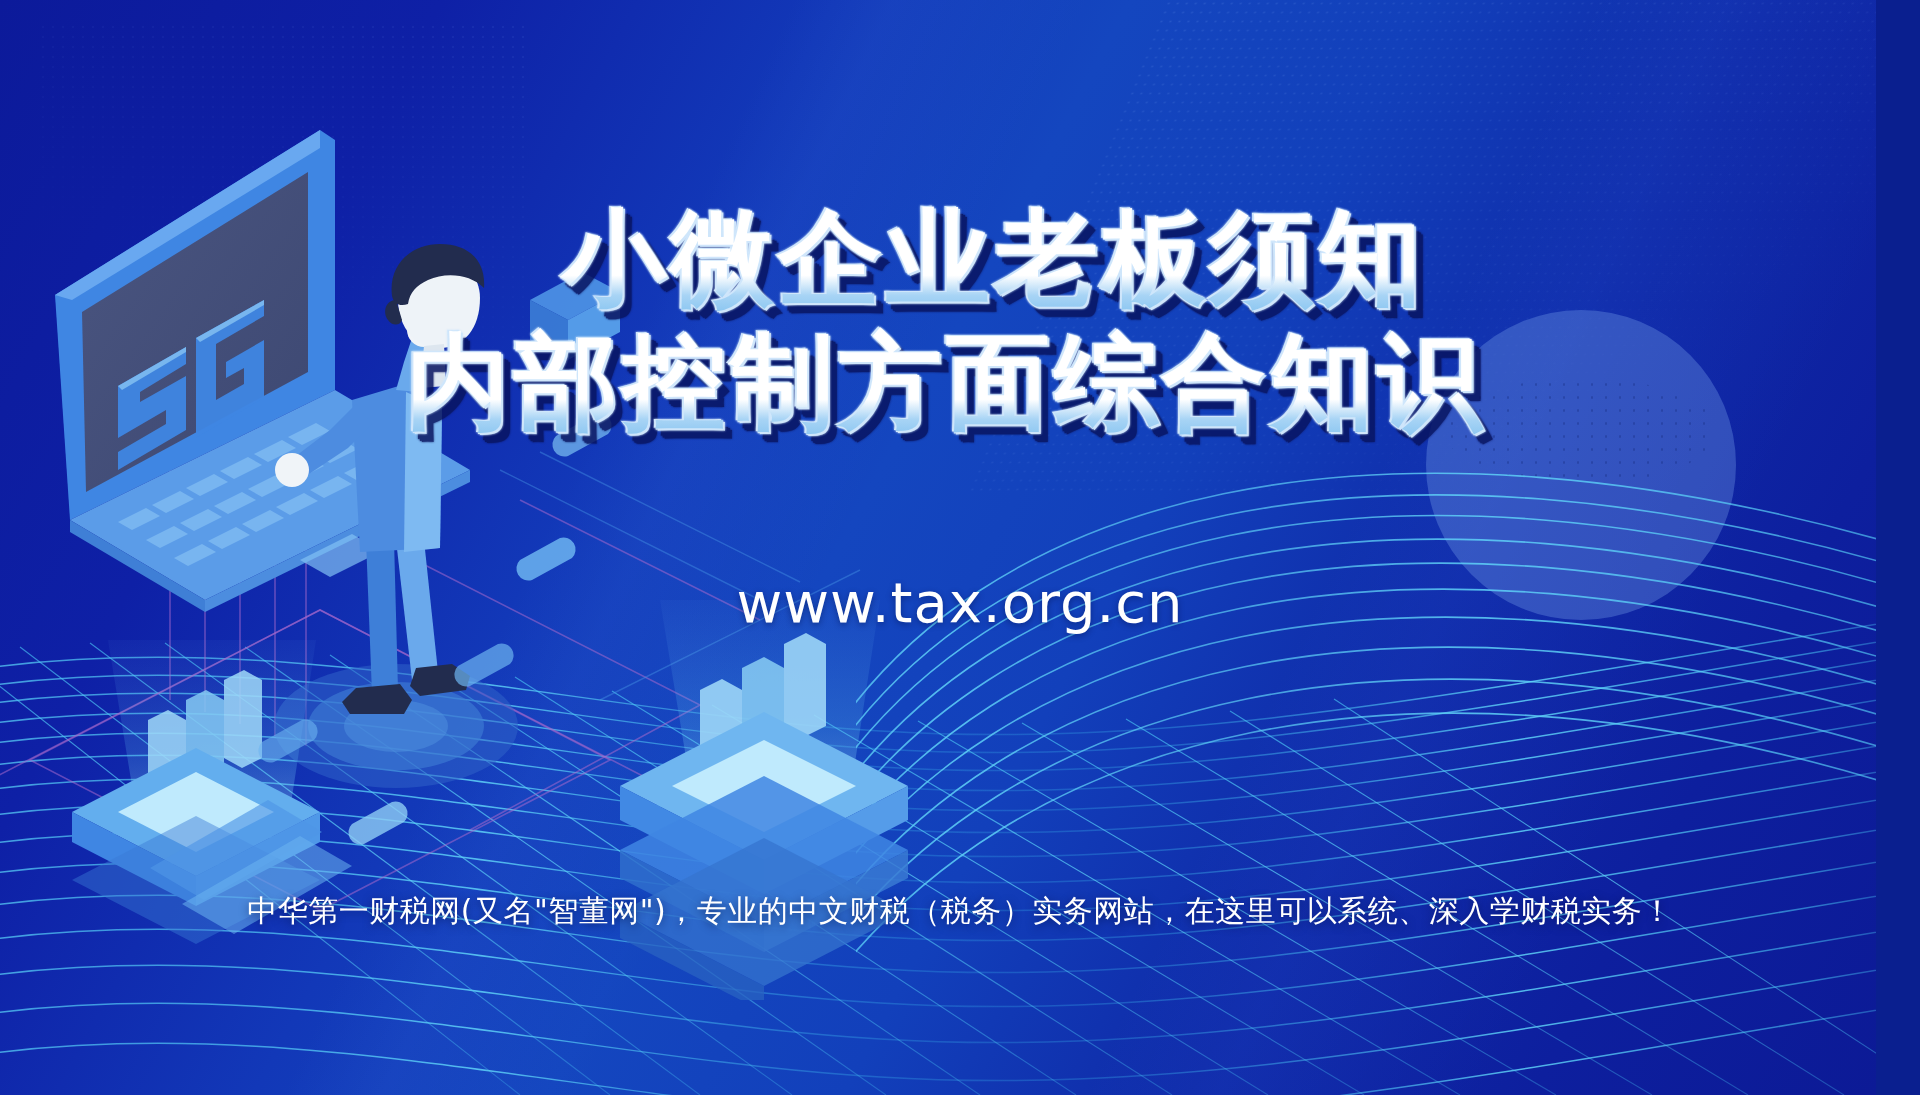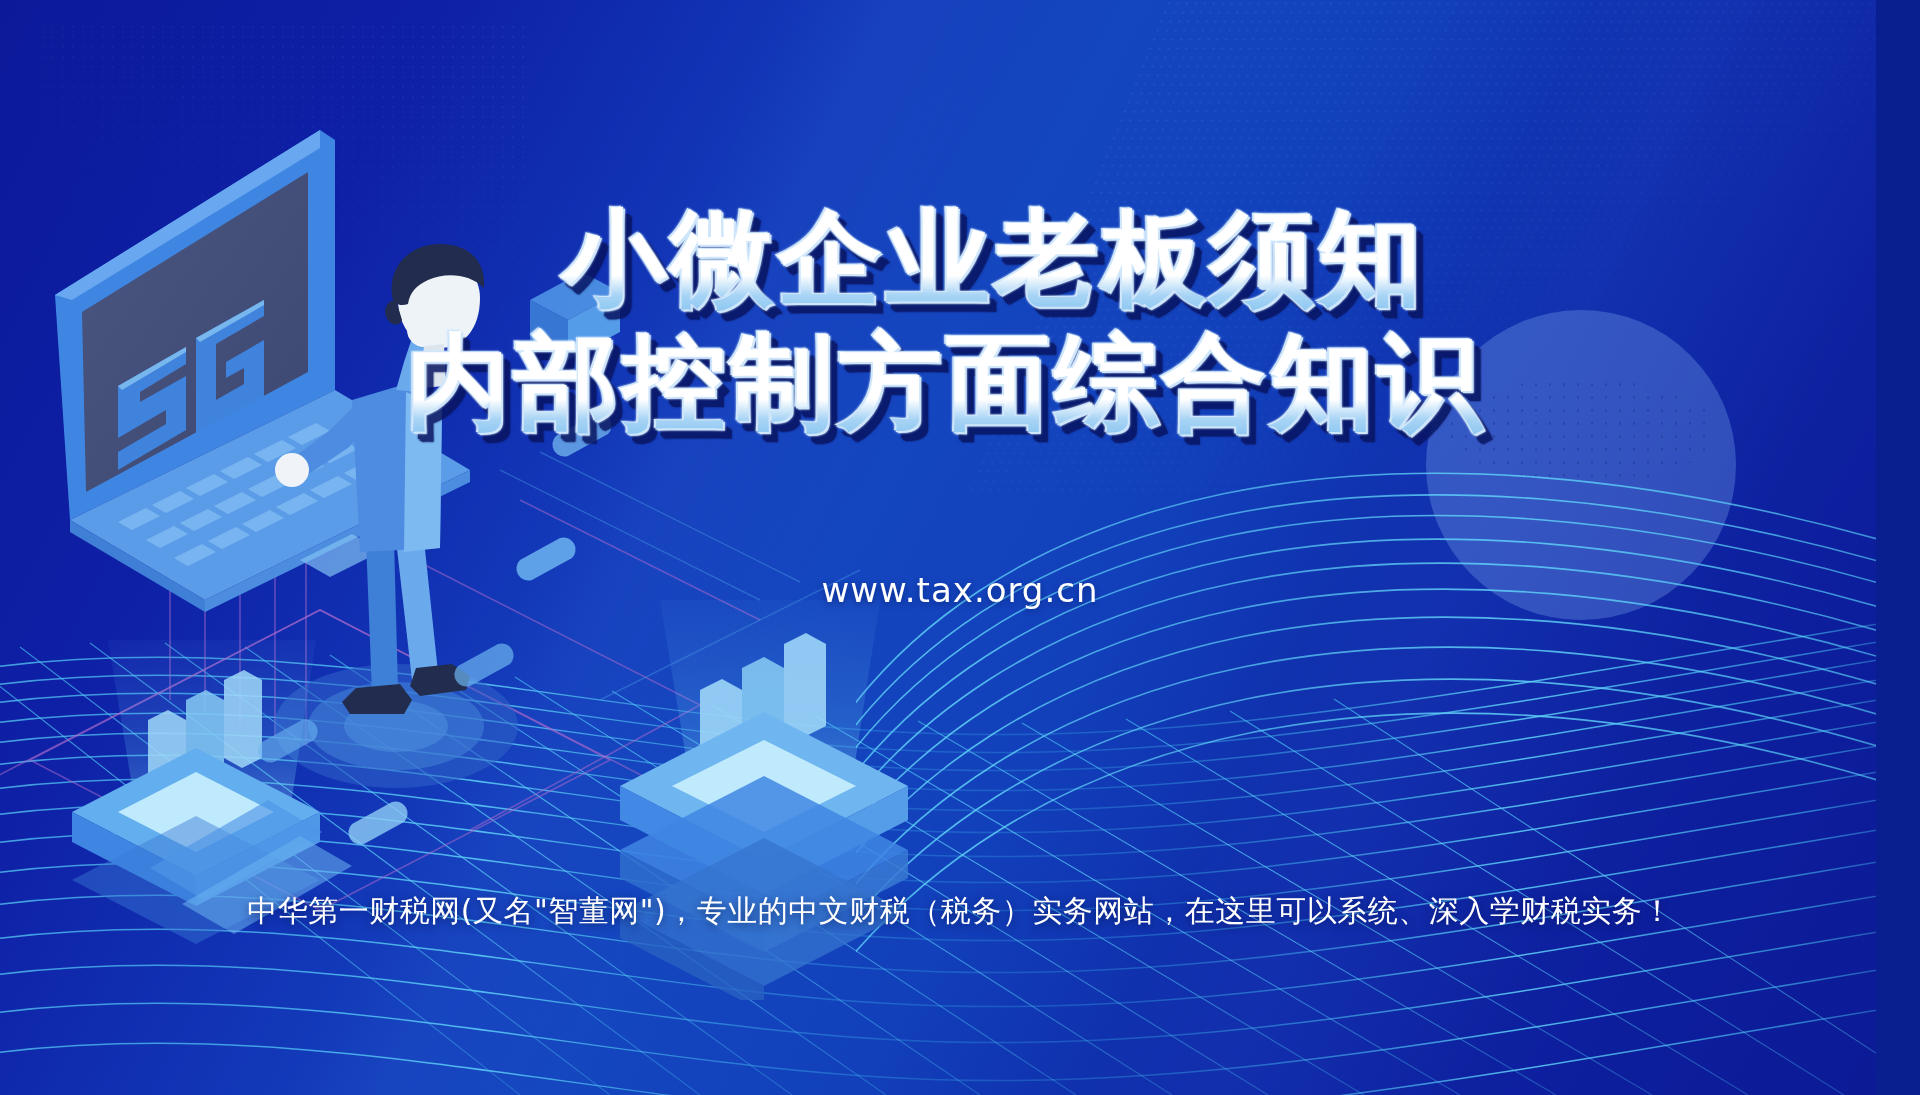--- a/index.html
+++ b/index.html
@@ -103,21 +103,21 @@
       drop-shadow(7px 8px 0 rgba(8,20,96,0.85));
     white-space:nowrap;
   }
   .title-line.l1{ transform:translateX(34px); }
   .title-line.l2{ transform:translateX(-14px); }
 
   .url{
     position:absolute;left:0;top:570px;width:1920px;
     text-align:center;
     color:#ffffff;
-    font-size:34px;
+    font-size:56px;
     letter-spacing:1px;
     font-family:"DejaVu Sans","Liberation Sans",sans-serif;
     text-shadow:0 2px 6px rgba(5,15,70,.45);
   }
 
   .footer{
     position:absolute;left:0;top:891px;width:1920px;
     text-align:center;
     color:#ffffff;
     font-size:30px;

